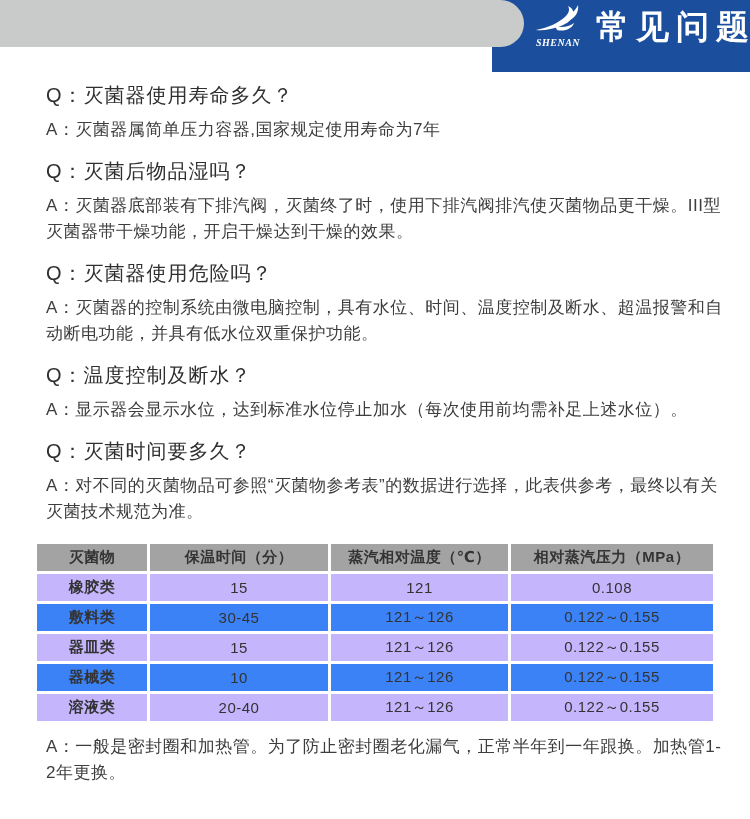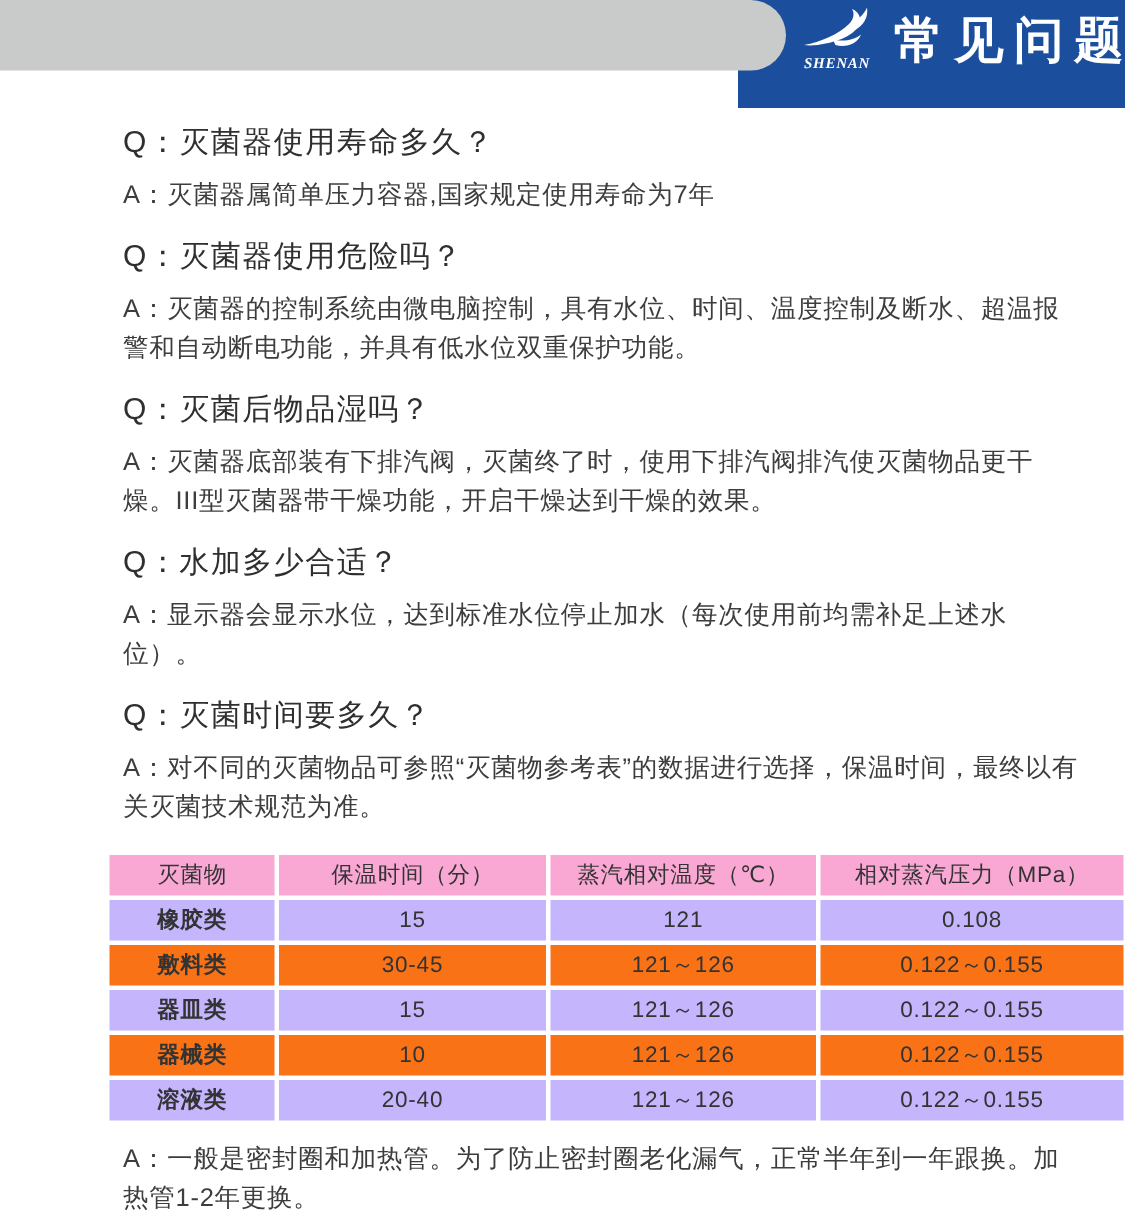--- a/index.html
+++ b/index.html
@@ -32,43 +32,43 @@
     font-style: italic; font-weight: bold; font-size: 10px;
     letter-spacing: 0.5px; margin-top: 1px; white-space: nowrap;
   }
   .page-title {
     position: absolute; left: 104px; top: 0; height: 55px; line-height: 53px;
     margin: 0; color: #ffffff; font-size: 33px; font-weight: bold;
     letter-spacing: 7px; white-space: nowrap; z-index: 3;
   }
 
   
-  .content { padding: 26px 27px 0 46px; margin-left: 36px; }
+  .content { padding: 26px 27px 0 46px; }
   .q {
     font-size: 20px; line-height: 24px; font-weight: 500;
     color: #2f2f2f; margin: 0 0 10px; letter-spacing: 1px;
   }
   .a {
     font-size: 17px; line-height: 26px; color: #3d3d3d;
     margin: 0 0 16px; letter-spacing: 0.5px;
   }
 
   
   table.ref-table {
     border-collapse: separate; border-spacing: 3px;
     margin: 0 0 10px -12px; table-layout: fixed;
     width: 682px; font-size: 15px;
   }
   table.ref-table th, table.ref-table td {
     height: 27px; text-align: center; vertical-align: middle;
     padding: 0; letter-spacing: 0.5px; color: #333333;
   }
-  table.ref-table th { background: #f9a8d4; font-weight: normal; }
+  table.ref-table th { background: #a3a3a3; font-weight: bold; }
   table.ref-table td { background: #c4b5fd; font-weight: normal; }
-  table.ref-table tr.row-gray td { background: #f97316; }
+  table.ref-table tr.row-gray td { background: #3b82f6; }
   table.ref-table td.cat { font-weight: bold; }
   col.c1 { width: 110px; } col.c2 { width: 178px; }
   col.c3 { width: 177px; } col.c4 { width: 202px; }
 </style>
 </head>
 <body>
 
 <header class="page-header">
   <div class="bar-gray"></div>
   <div class="bar-blue">
@@ -85,37 +85,37 @@
 </header>
 
 <main class="content">
 
   <section>
     <h2 class="q">Q：灭菌器使用寿命多久？</h2>
     <p class="a">A：灭菌器属简单压力容器,国家规定使用寿命为7年</p>
   </section>
 
   <section>
+    <h2 class="q">Q：灭菌后物品湿吗？</h2>
+    <p class="a">A：灭菌器底部装有下排汽阀，灭菌终了时，使用下排汽阀排汽使灭菌物品更干燥。III型灭菌器带干燥功能，开启干燥达到干燥的效果。</p>
+  </section>
+
+  <section>
     <h2 class="q">Q：灭菌器使用危险吗？</h2>
     <p class="a">A：灭菌器的控制系统由微电脑控制，具有水位、时间、温度控制及断水、超温报警和自动断电功能，并具有低水位双重保护功能。</p>
   </section>
 
   <section>
-    <h2 class="q">Q：灭菌后物品湿吗？</h2>
-    <p class="a">A：灭菌器底部装有下排汽阀，灭菌终了时，使用下排汽阀排汽使灭菌物品更干燥。III型灭菌器带干燥功能，开启干燥达到干燥的效果。</p>
-  </section>
-
-  <section>
-    <h2 class="q">Q：水加多少合适？</h2>
+    <h2 class="q">Q：温度控制及断水？</h2>
     <p class="a">A：显示器会显示水位，达到标准水位停止加水（每次使用前均需补足上述水位）。</p>
   </section>
 
   <section>
     <h2 class="q">Q：灭菌时间要多久？</h2>
-    <p class="a">A：对不同的灭菌物品可参照“灭菌物参考表”的数据进行选择，保温时间，最终以有关灭菌技术规范为准。</p>
+    <p class="a">A：对不同的灭菌物品可参照“灭菌物参考表”的数据进行选择，此表供参考，最终以有关灭菌技术规范为准。</p>
   </section>
 
   <table class="ref-table">
     <colgroup>
         <col class="c1">
         <col class="c2">
         <col class="c3">
         <col class="c4">
       </colgroup>
     <thead>

